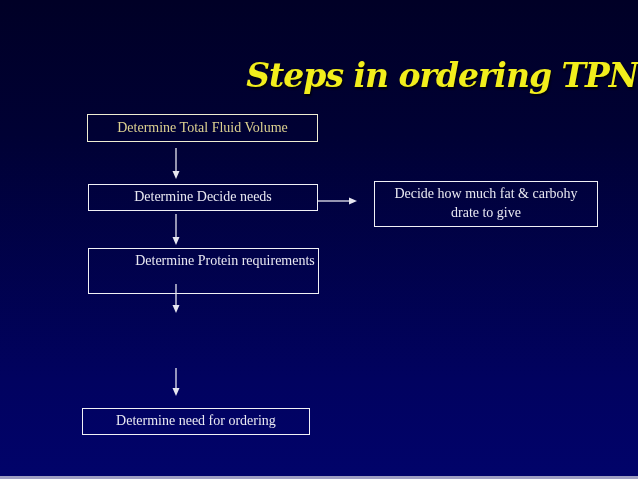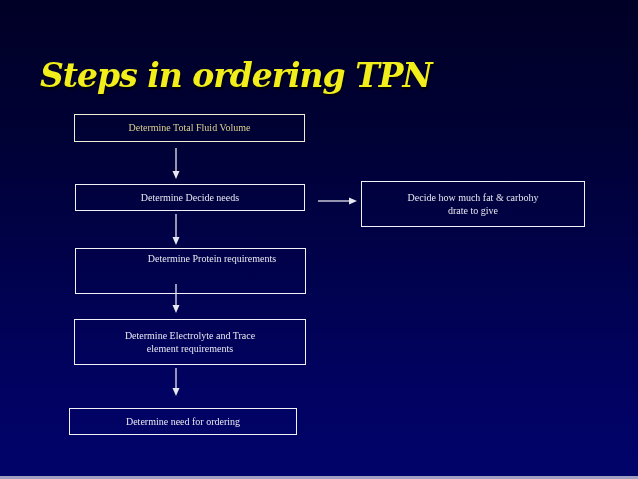--- a/index.html
+++ b/index.html
@@ -18,46 +18,46 @@
   .bottom-strip {
     position: absolute;
     left: 0;
     bottom: 0;
     width: 100%;
     height: 3px;
     background: #9f9fc2;
   }
   .title {
     position: absolute;
-    left: 0;
+    left: 12px;
     right: 0;
     top: 56px;
     margin: 0;
-    text-align: left;
+    text-align: right;
     font-family: "DejaVu Serif", serif;
     font-size: 33px;
     font-weight: bold;
     font-style: italic;
     letter-spacing: -1px;
     color: #f2ee1c;
     text-shadow: 1px 2px 2px rgba(0,0,0,0.85);
-    padding-left: 40px;
   }
   .fbox {
     position: absolute;
     box-sizing: border-box;
     border: 1px solid #f1f1f6;
     color: #e9e9f2;
-    font-size: 10px;
+    font-size: 14px;
     line-height: 1.35;
     display: flex;
     align-items: center;
     justify-content: center;
     text-align: center;
     white-space: pre-line;
+    margin-left: 13px;
   }
   .fbox.accent {
     border-color: #efedd2;
     color: #dcd190;
   }
   .fbox.top-align {
     align-items: flex-start;
     padding-top: 3px;
   }
   .box-1 { left: 74px;  top: 114px; width: 231px; height: 28px; }
@@ -107,22 +107,20 @@
     <polygon points="6,31 2.5,23 9.5,23"></polygon>
   </svg>
 
   <div class="fbox top-align box-3">Determine Protein requirements</div>
 
   <svg class="arrow va-3" width="12" height="29">
     <line x1="6" y1="0" x2="6" y2="22"></line>
     <polygon points="6,29 2.5,21 9.5,21"></polygon>
   </svg>
 
-  <div class="fbox box-4">Determine Electrolyte and Trace
-element requirements</div>
 
   <svg class="arrow va-4" width="12" height="28">
     <line x1="6" y1="0" x2="6" y2="21"></line>
     <polygon points="6,28 2.5,20 9.5,20"></polygon>
   </svg>
 
   <div class="fbox box-5">Determine need for ordering</div>
 
   <div class="bottom-strip"></div>
 

